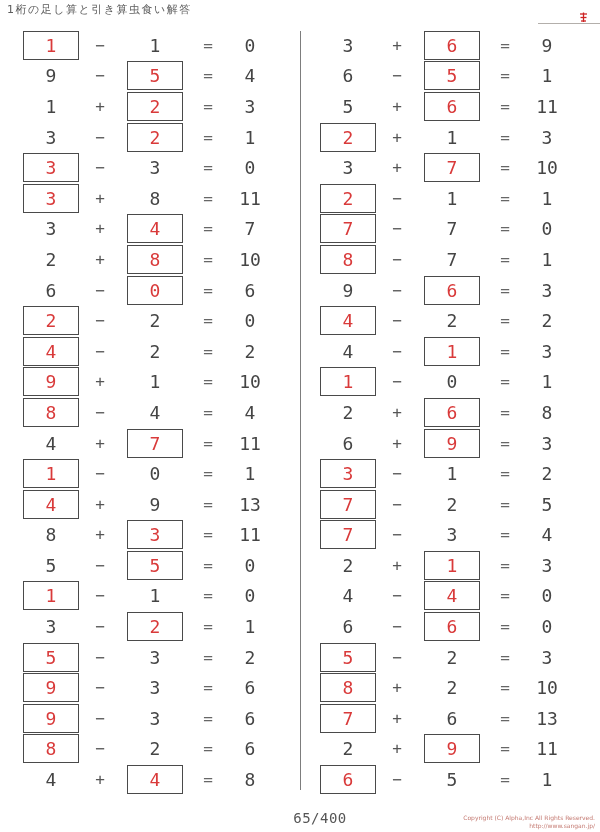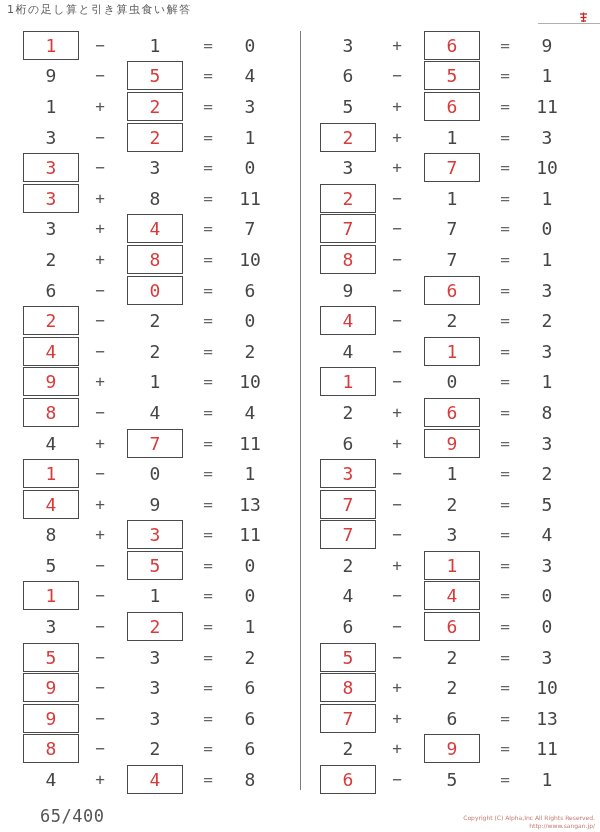--- a/index.html
+++ b/index.html
@@ -32,22 +32,22 @@
     font-size:18px; color:#454545;
   }
   .a-val { width:56px; margin-left:9px; }
   .op    { width:40px; margin-left:1px; font-size:16px; color:#555; }
   .b-val { width:56px; margin-left:7px; }
   .eq    { width:34px; margin-left:8px; font-size:16px; color:#666; }
   .res   { width:46px; margin-left:2px; }
   .boxed { border:1.5px solid var(--box-border,#4a4a4a); background:#fff; }
   .red   { color:var(--accent,#d93a3a); }
   .page-number {
-    position:absolute; left:0; right:0; bottom:6px; text-align:left;
-    font-size:17px; color:#555; letter-spacing:0.5px;padding-left:40px;
+    position:absolute; left:0; right:0; bottom:6px; text-align:center;
+    font-size:14px; color:#555; letter-spacing:0.5px;padding-left:40px;
   }
   .copyright {
     position:absolute; right:5px; bottom:2px; text-align:right;
     font-family:"DejaVu Sans", sans-serif;
     font-size:6px; line-height:8px; color:var(--copy-color,#c47a72);
   }
 </style>
 </head>
 <body>
 

